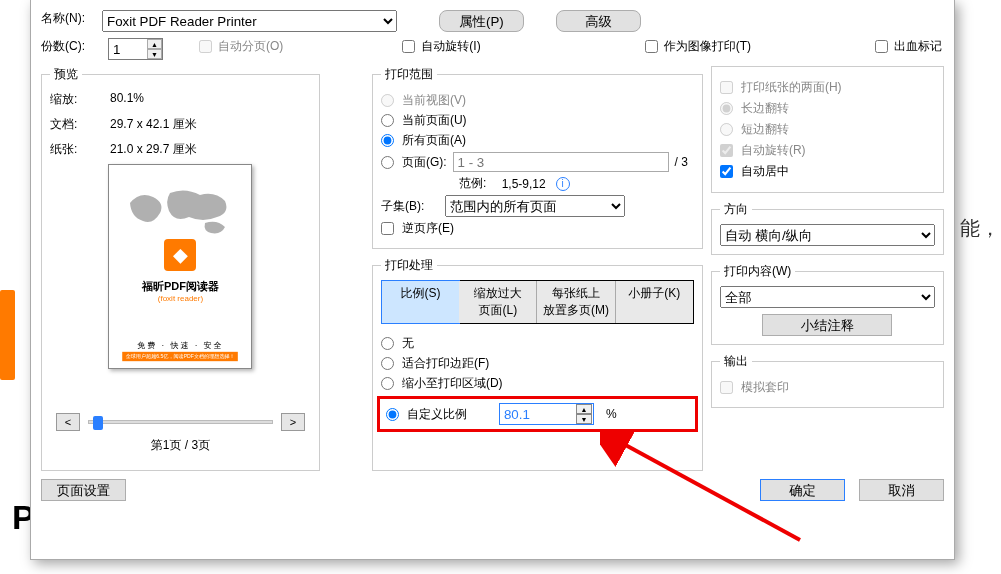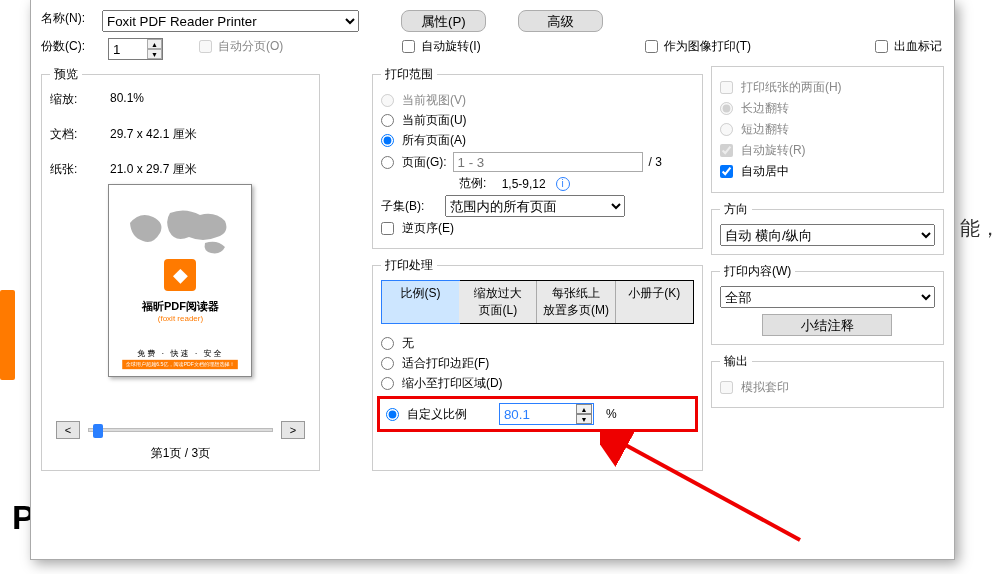--- a/index.html
+++ b/index.html
@@ -3,53 +3,53 @@
 <meta charset="utf-8">
 <style>
   * { box-sizing: border-box; font-family: "Microsoft YaHei", Arial, sans-serif; }
   body { margin: 0; background: #fff; font-size: 12px; color: #000; position: relative; width: 1001px; height: 574px; overflow: hidden; }
   .bg-text { position: absolute; left: 960px; top: 215px; font-size: 20px; color: #333; }
   .bg-orange { position: absolute; left: 0; top: 290px; width: 15px; height: 90px; background: #ff7a00; border-radius: 2px; }
   .bg-letter { position: absolute; left: 12px; top: 498px; font-size: 34px; font-weight: bold; color: #000; }
   .dialog { position: absolute; left: 30px; top: 0; width: 925px; height: 560px; background: #fff; border: 1px solid #aaa; border-top: none; box-shadow: 4px 4px 12px rgba(0,0,0,0.35); padding: 10px 10px 10px 10px; }
   .row { display: flex; align-items: flex-start; gap: 6px; margin-bottom: 6px; }
   .lbl { min-width: 55px; }
-  select.printer { width: 257px; height: 22px; }
+  select.printer { width: 295px; height: 22px; }
   .btn { height: 22px; padding: 2px 12px; background: #e1e1e1; border: 1px solid #adadad; cursor: pointer; min-width: 70px; }
   .btn-wide { min-width: 85px; border-radius: 8px; }
   .num-spin { width: 55px; height: 22px; display: inline-flex; border: 1px solid #7a7a7a; }
   .num-spin input { border: none; width: 38px; padding: 0 4px; outline: none; }
   .num-spin .spins { display: flex; flex-direction: column; width: 15px; }
   .num-spin .spins button { flex: 1; font-size: 7px; line-height: 1; padding: 0; border: 1px solid #aaa; background: #f0f0f0; cursor: pointer; }
   .chkrow { display: inline-flex; align-items: center; gap: 4px; }
   .chkrow input { margin: 0; }
   fieldset { border: 1px solid #ccc; margin: 0; padding: 6px 8px 8px 8px; }
   legend { padding: 0 4px; }
   .main-grid { display: flex; gap: 8px; margin-top: 4px; height: 405px; }
   .col-preview { width: 290px; display: flex; flex-direction: column; }
   .col-middle { width: 345px; display: flex; flex-direction: column; gap: 8px; margin-left: 44px; }
   .col-right { width: 243px; display: flex; flex-direction: column; gap: 8px; }
-  .preview-info { display: grid; grid-template-columns: 60px auto; row-gap: 18px; margin: 2px 0 6px 0; }
+  .preview-info { display: grid; grid-template-columns: 60px auto; row-gap: 8px; margin: 2px 0 6px 0; }
   .page-preview { border: 1px solid #888; width: 144px; height: 205px; margin: 0 auto; box-shadow: 2px 2px 4px rgba(0,0,0,0.3); background: #fff; display: flex; flex-direction: column; align-items: center; padding-top: 18px; position: relative; }
   .pv-logo { width: 32px; height: 32px; background: #ff7a00; border-radius: 4px; display: flex; align-items: center; justify-content: center; color: #fff; font-size: 18px; font-weight: bold; margin-bottom: 6px; }
   .pv-map { width: 110px; height: 56px; }
   .pv-map path { fill: #b0b0b0; }
   .pv-title { font-size: 11px; font-weight: bold; margin-top: 2px; }
   .pv-sub { font-size: 8px; color: #ff7a00; }
   .pv-foot { position: absolute; bottom: 6px; text-align: center; font-size: 6px; width: 100%; }
   .pv-foot .l1 { font-size: 8px; letter-spacing: 2px; }
   .pv-foot .l2 { background: #ff7a00; color: #fff; padding: 1px 4px; display: inline-block; transform: scale(0.85); }
   .nav-row { display: flex; align-items: center; justify-content: center; gap: 8px; margin-top: 44px; }
   .nav-btn { width: 24px; height: 18px; background: #e6e6e6; border: 1px solid #999; cursor: pointer; font-size: 11px; padding: 0; }
   .slider { flex: 1; height: 4px; background: #ddd; border: 1px solid #bbb; position: relative; max-width: 185px; }
   .slider .thumb { position: absolute; left: 4px; top: -5px; width: 10px; height: 14px; background: #2a7fff; border-radius: 2px; }
   .page-label { text-align: center; margin-top: 6px; }
   .opt-row { display: flex; align-items: center; gap: 6px; margin: 3px 0; }
   input[type=radio], input[type=checkbox] { margin: 0 2px 0 0; }
-  .range-input { width: 190px; height: 20px; border: 1px solid #aaa; padding: 0 4px; color: #777; }
+  .range-input { width: 216px; height: 20px; border: 1px solid #aaa; padding: 0 4px; color: #777; }
   .subset-sel { width: 180px; height: 22px; }
   .seg-buttons { display: flex; border: 1px solid #000000; justify-content: flex-end; }
   .seg-btn { flex: 1; padding: 4px 2px; text-align: center; border-right: 1px solid #aaa; background: #e9e9e9; cursor: pointer; font-size: 12px; }
   .seg-btn:last-child { border-right: none; }
   .seg-btn.active { background: #cde6ff; border: 1px solid #2a7fff; margin: -1px; }
   .handling fieldset { height: 100%; }
   .handling { flex: 1; display: flex; }
   .custom-row { border: 3px solid #e00; border-radius: 0; padding: 4px 6px; margin: 4px -4px 0 -4px; }
   .spin2 { width: 95px; height: 22px; display: inline-flex; border: 1px solid #2a7fff; }
   .spin2 input { border: none; width: 76px; padding: 0 4px; outline: none; color: #2a7fff; }
@@ -266,20 +266,27 @@
       <fieldset>
         <legend>输出</legend>
         <div class="opt-row disabled-text">
             <input type="checkbox" disabled="" style="">
             <span>模拟套印</span>
           </div>
       </fieldset>
     </div>
   </div>
 
+  <div class="bottom-bar">
+    <button class="btn" style="min-width:85px;">页面设置</button>
+    <span class="spacer"></span>
+    <button class="btn" style="min-width:85px; border-color:#2a7fff;">确定</button>
+    <span style="width:14px;"></span>
+    <button class="btn" style="min-width:85px;">取消</button>
+  </div>
 
 </div>
 
 <svg class="arrow-annotation" style="left:600px; top:430px;" width="220" height="120">
   <defs>
       <marker id="ah" markerWidth="12" markerHeight="12" refX="2" refY="6" orient="auto">
         <path d="M0,0 L12,6 L0,12 Z" fill="#e00"></path>
       </marker>
     </defs>
   <line x1="200" y1="110" x2="20" y2="12" stroke="#e00" stroke-width="4" marker-end="url(#ah)"></line>

